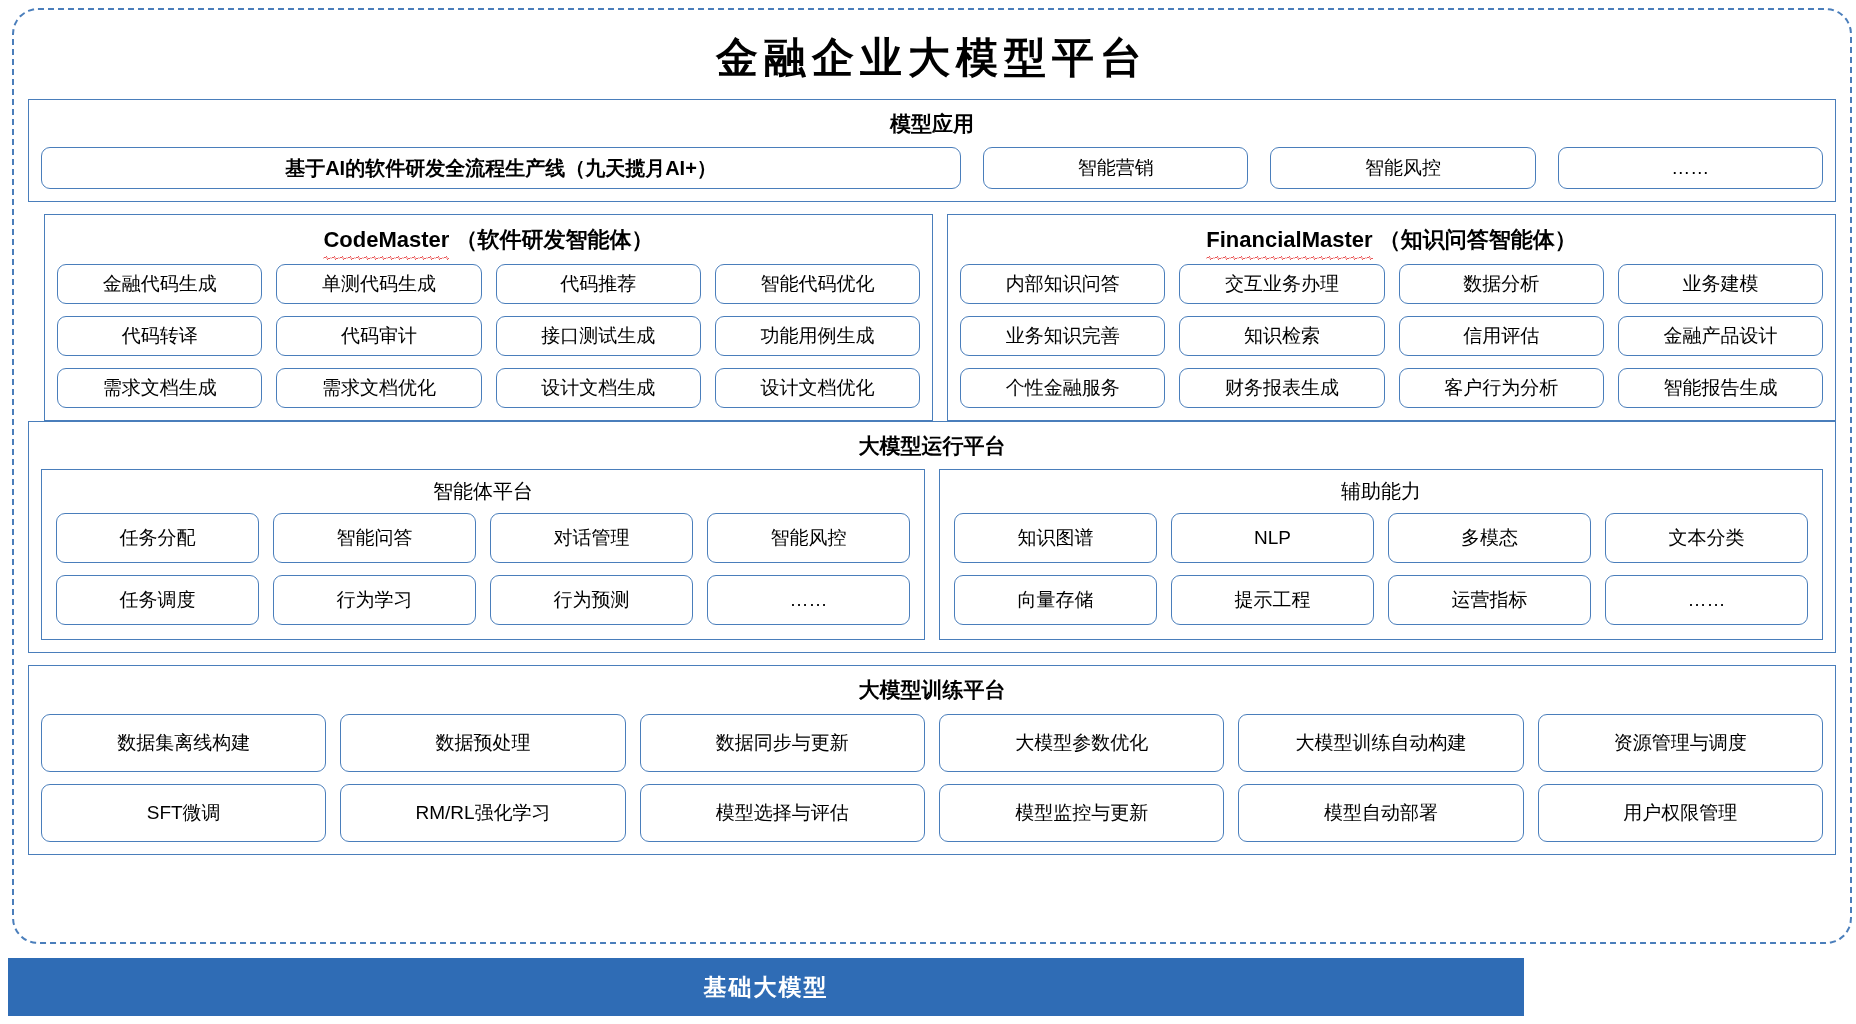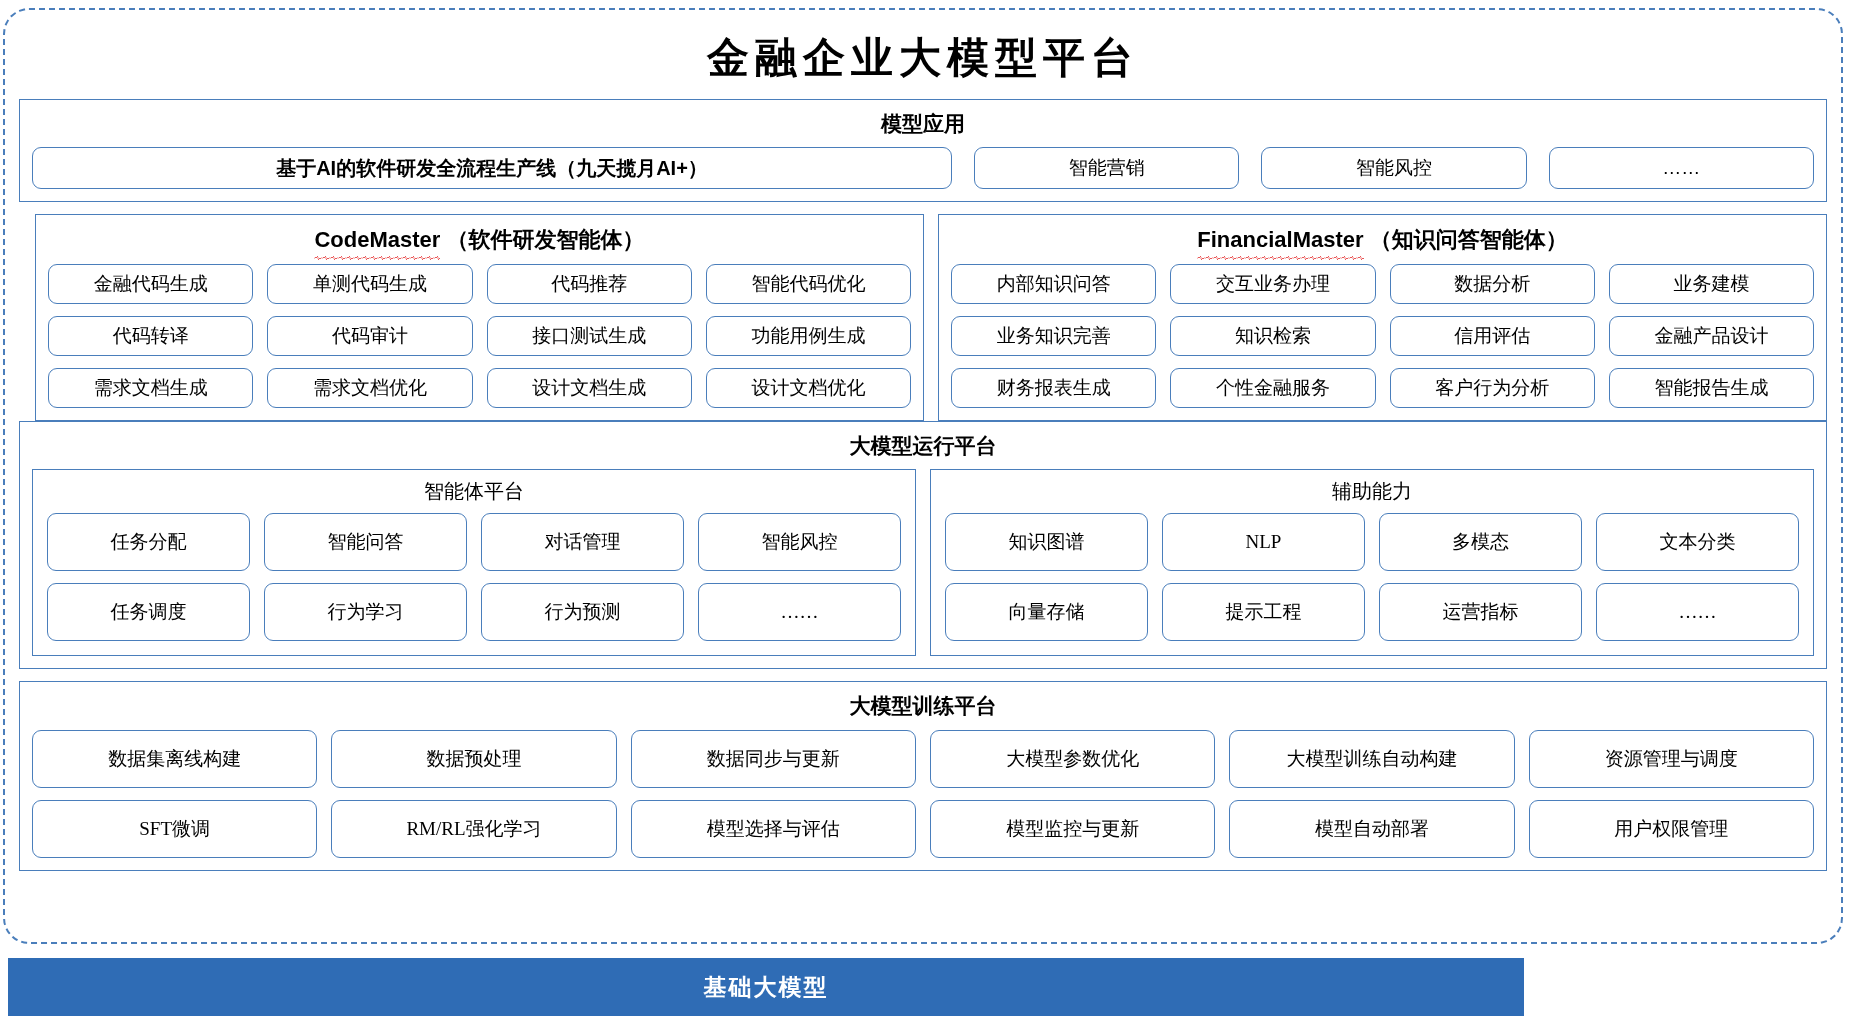--- a/index.html
+++ b/index.html
@@ -13,21 +13,21 @@
   .page {
     position: relative;
     width: 1856px;
     height: 1024px;
     background: #ffffff;
   }
 
   
   .outer-frame {
     position: absolute;
-    left: 3px;
+    left: 12px;
     top: 8px;
     width: 1840px;
     height: 936px;
     border: 2px dashed #4a7ebb;
     border-radius: 26px;
     background: #ffffff;
     padding: 10px 14px 8px 14px;
   }
 
   .main-title {
@@ -89,21 +89,20 @@
     justify-content: center;
     font-size: 19px;
     color: #000000;
     white-space: nowrap;
     padding: 0 6px;
   }
 
   .row {
     display: flex;
     gap: 14px;
-    font-family: Liberation Serif, serif;
   }
   .row + .row { margin-top: 12px; }
   .row > .chip { flex: 1 1 0; }
 
   
   .app-row { display: flex; gap: 22px; align-items: center; }
   .app-main {
     flex: 0 0 920px;
     height: 42px;
     font-weight: 700;
@@ -125,21 +124,21 @@
     display: flex;
     gap: 14px;
   }
   .subpanel {
     flex: 1 1 0;
     border: 1px solid #4a7ebb;
     padding: 8px 14px 14px 14px;
     background: #ffffff;
   }
   .subpanel .panel-title { font-weight: 400; font-size: 20px; margin-bottom: 8px; }
-  .subpanel .chip { height: 58px; }
+  .subpanel .chip { height: 50px; }
 
   
   .train .chip { height: 58px; font-size: 19px; }
 
   
   .base-band {
     position: absolute;
     left: 8px;
     top: 958px;
     width: 1516px;
@@ -207,22 +206,22 @@
           <div class="chip">数据分析</div>
           <div class="chip">业务建模</div>
         </div>
         <div class="row">
           <div class="chip">业务知识完善</div>
           <div class="chip">知识检索</div>
           <div class="chip">信用评估</div>
           <div class="chip">金融产品设计</div>
         </div>
         <div class="row">
+          <div class="chip">个性金融服务</div>
           <div class="chip">财务报表生成</div>
-          <div class="chip">个性金融服务</div>
           <div class="chip">客户行为分析</div>
           <div class="chip">智能报告生成</div>
         </div>
       </div>
 
     </div>
 
     <div class="panel">
       <div class="panel-title">大模型运行平台</div>
       <div class="runtime-split">

